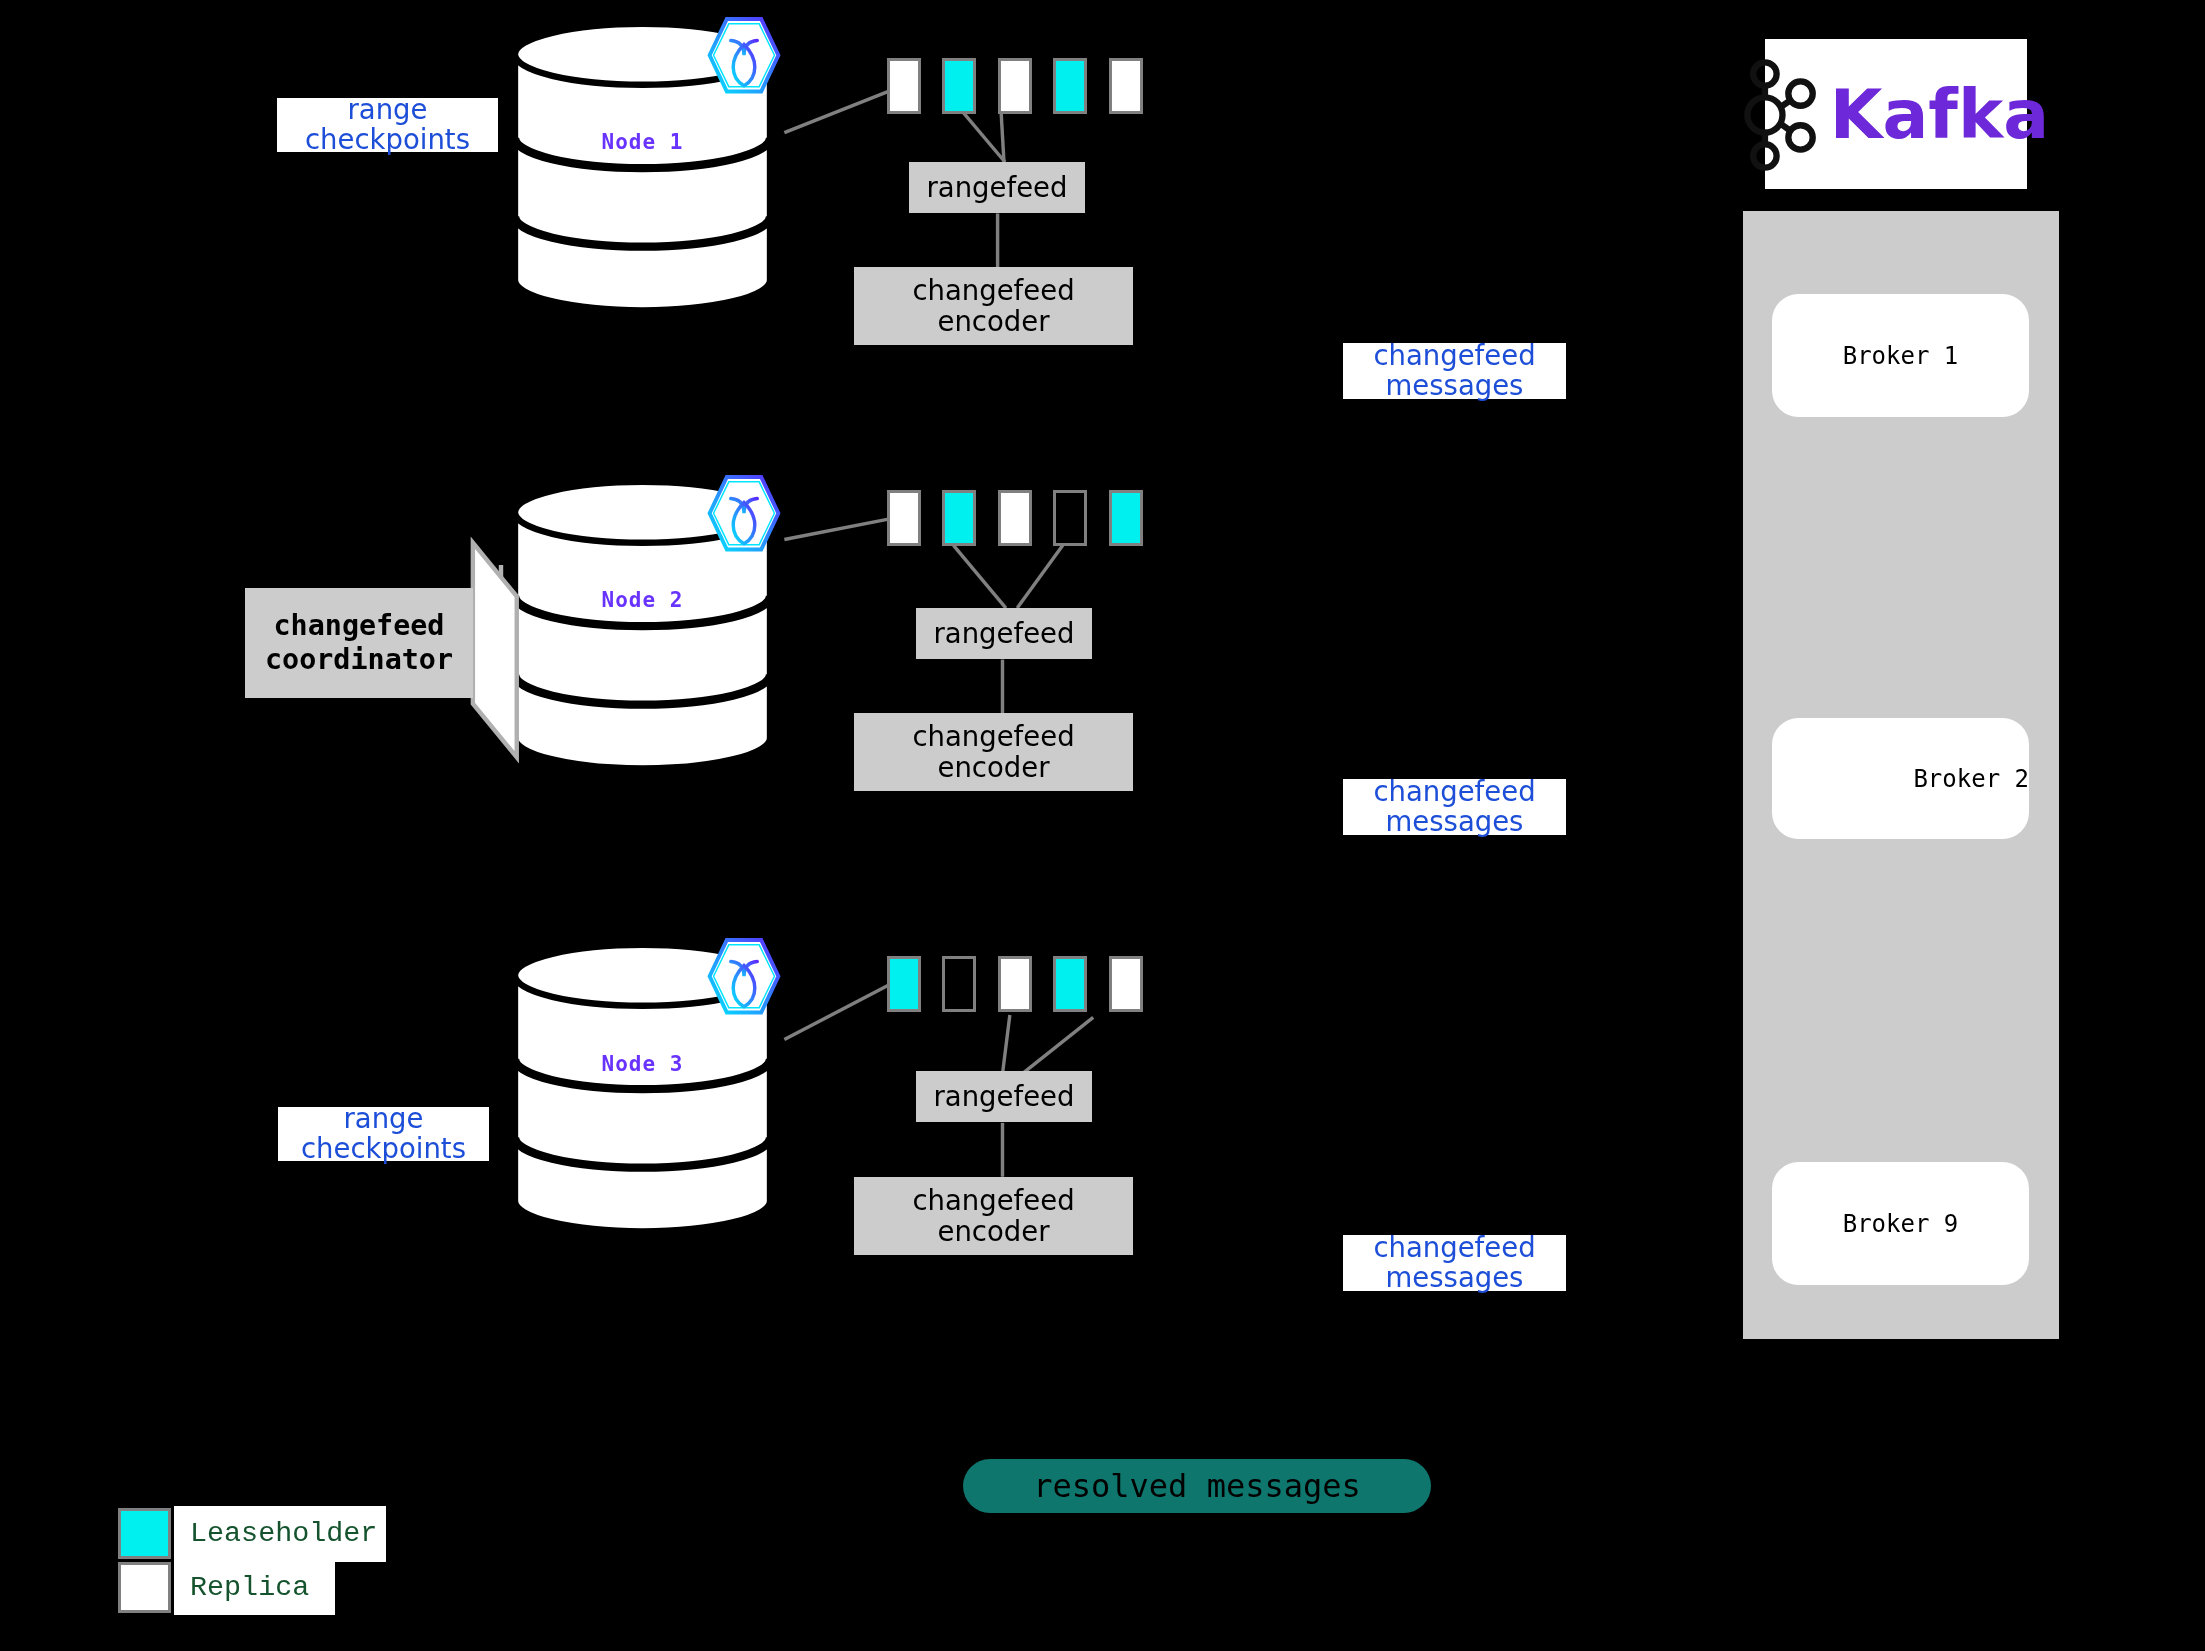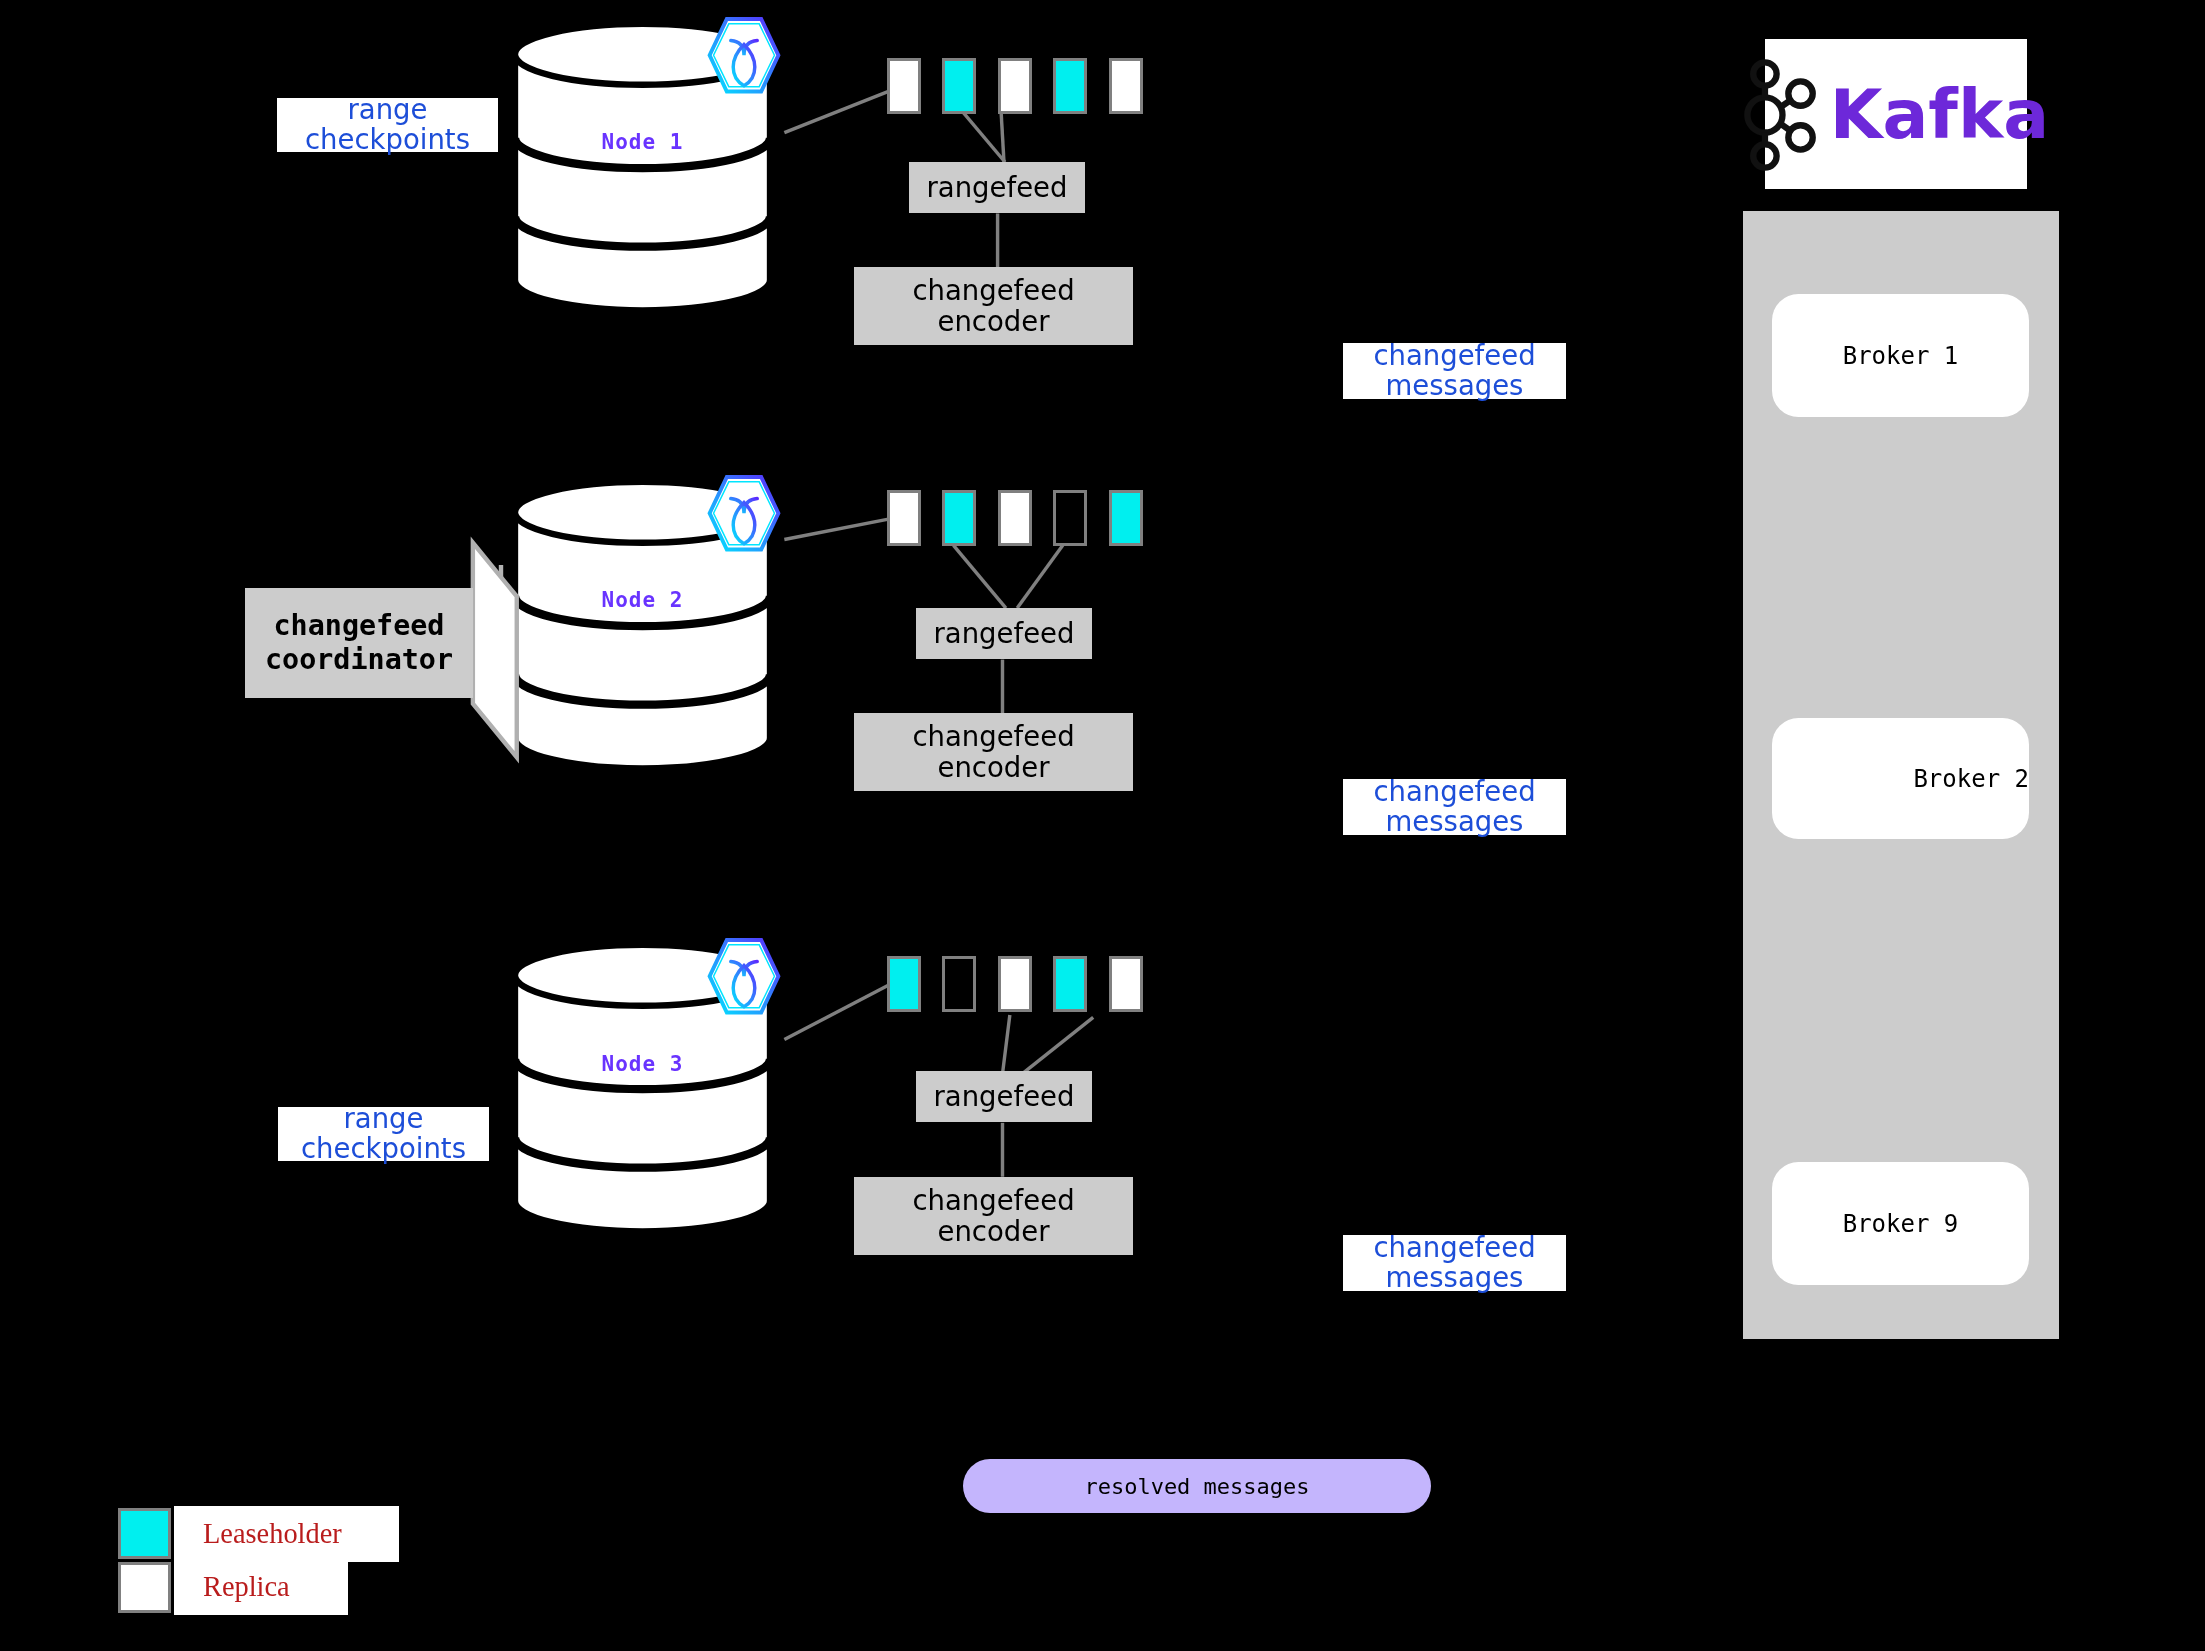--- a/index.html
+++ b/index.html
@@ -36,27 +36,27 @@
   .rng.empty{background:transparent;}
 
   
   .kpanel{background:#cccccc;}
   .kafkabox{background:#ffffff;display:flex;align-items:center;justify-content:center;}
   .broker{background:#ffffff;border-radius:26.5px;color:#000;
           font-family:"DejaVu Sans Mono", monospace;font-size:24px;
           display:flex;align-items:center;justify-content:center;white-space:pre;}
 
   
-  .pill{background:#c4b5fd;border-radius:490px;color:#000;
-        font-family:"DejaVu Sans Mono", monospace;font-size:22px;
+  .pill{background:#0f766e;border-radius:490px;color:#000;
+        font-family:"DejaVu Sans Mono", monospace;font-size:32px;
         display:flex;align-items:center;justify-content:center;white-space:pre;}
 
   
-  .lgtext{background:#ffffff;color:#b91c1c;font-family:Liberation Serif, serif;
-          font-size:28.4px;display:flex;align-items:center;padding-left:29px;white-space:pre;}
+  .lgtext{background:#ffffff;color:#14532d;font-family:Liberation Mono, monospace;
+          font-size:28.4px;display:flex;align-items:center;padding-left:16px;white-space:pre;}
   .lgswatch{box-sizing:border-box;border:3.4px solid #808080;}
 
   svg{overflow:visible;}
 </style>
 </head>
 <body>
 
 <div id="stage">
 
   <svg class="abs" style="left:0;top:0;width:2205px;height:1652px;" viewBox="0 0 4498 3369" width="2205" height="1652">

